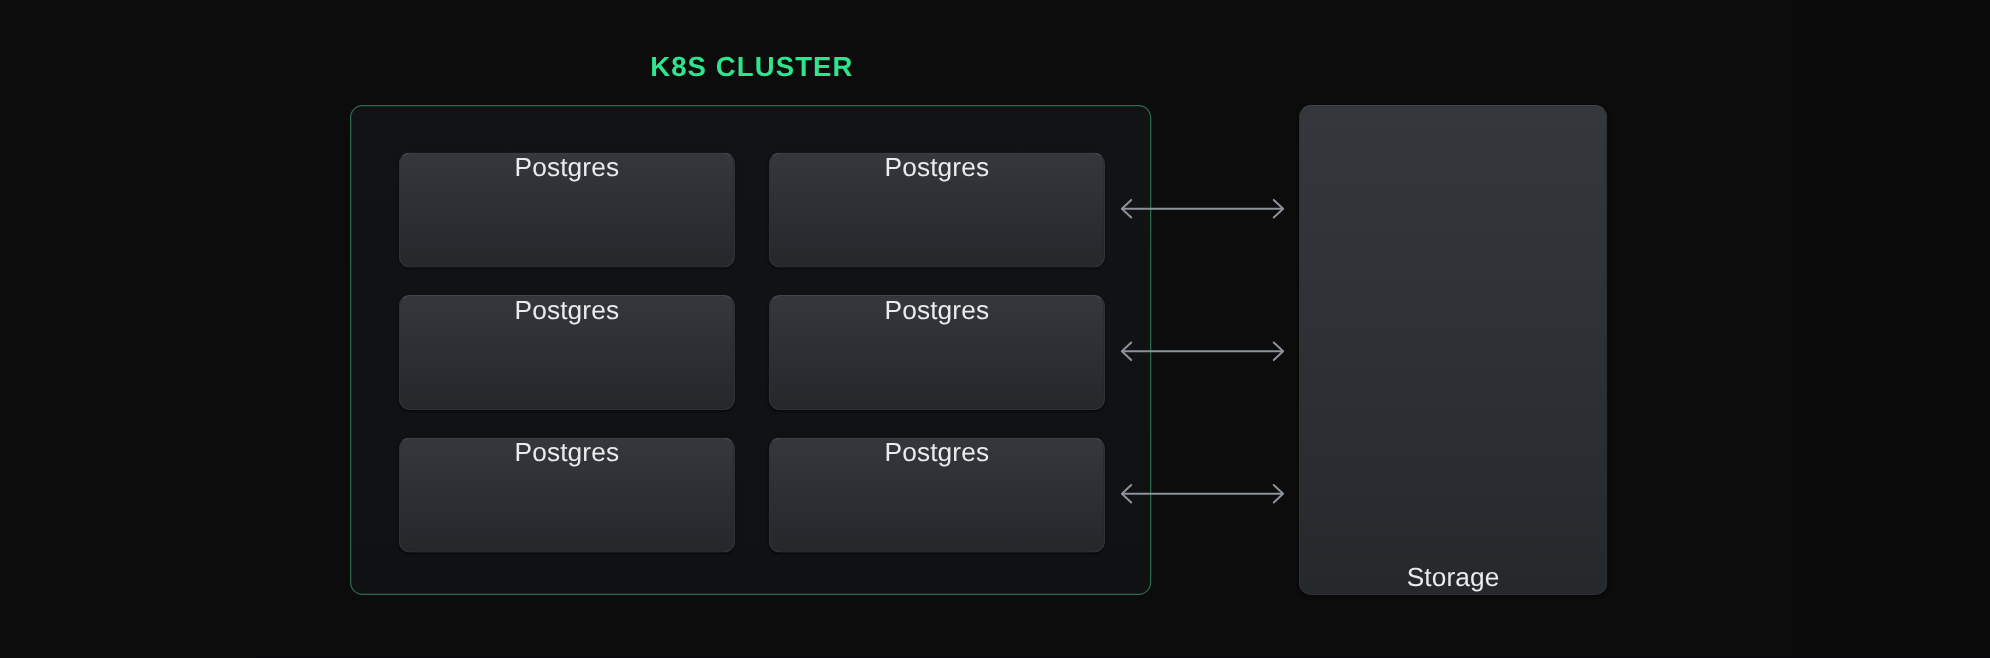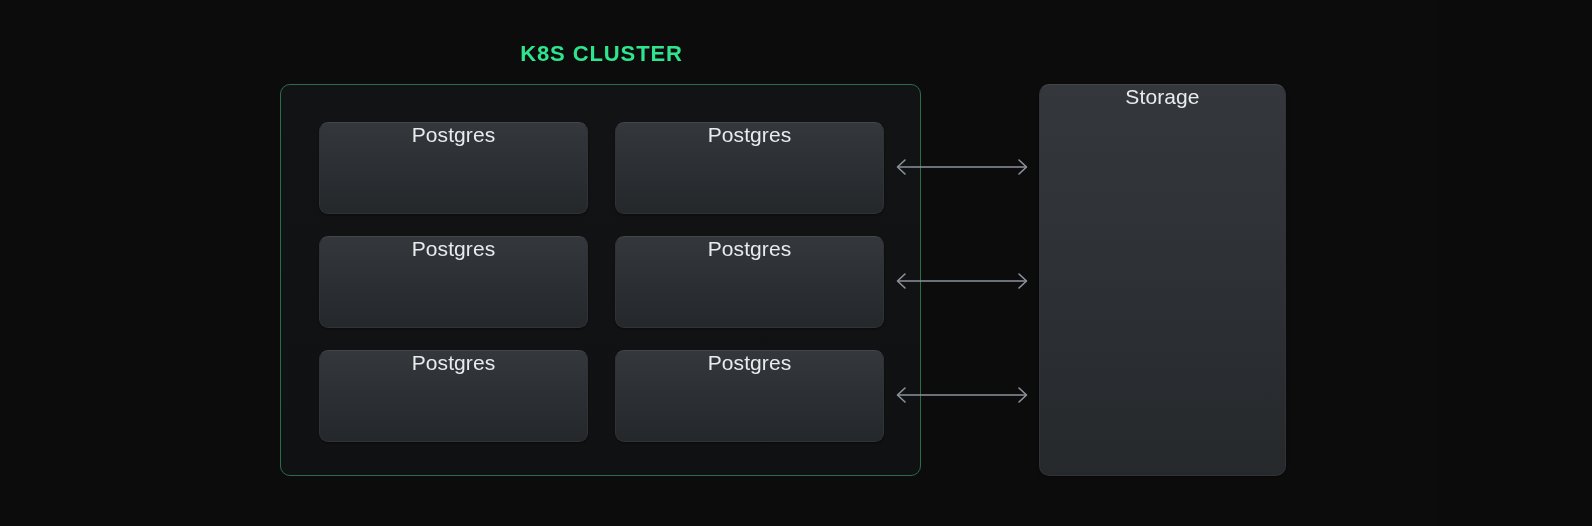--- a/index.html
+++ b/index.html
@@ -83,21 +83,21 @@
     left: 1039px;
     top: 84px;
     width: 247px;
     height: 392px;
     box-sizing: border-box;
     border-radius: 10px;
     background: linear-gradient(180deg, #34373b 0%, #2e3135 45%, #26292c 100%);
     border: 1px solid #2f3236;
     border-top-color: #43474c;
     display: flex;
-    align-items: flex-start;
+    align-items: flex-end;
     justify-content: center;
     box-shadow: 0 1px 3px rgba(0,0,0,0.45);
   }
   .storage-label {
     color: #e9ebed;
     font-size: 21px;
     letter-spacing: 0.1px;
   }
 
   

